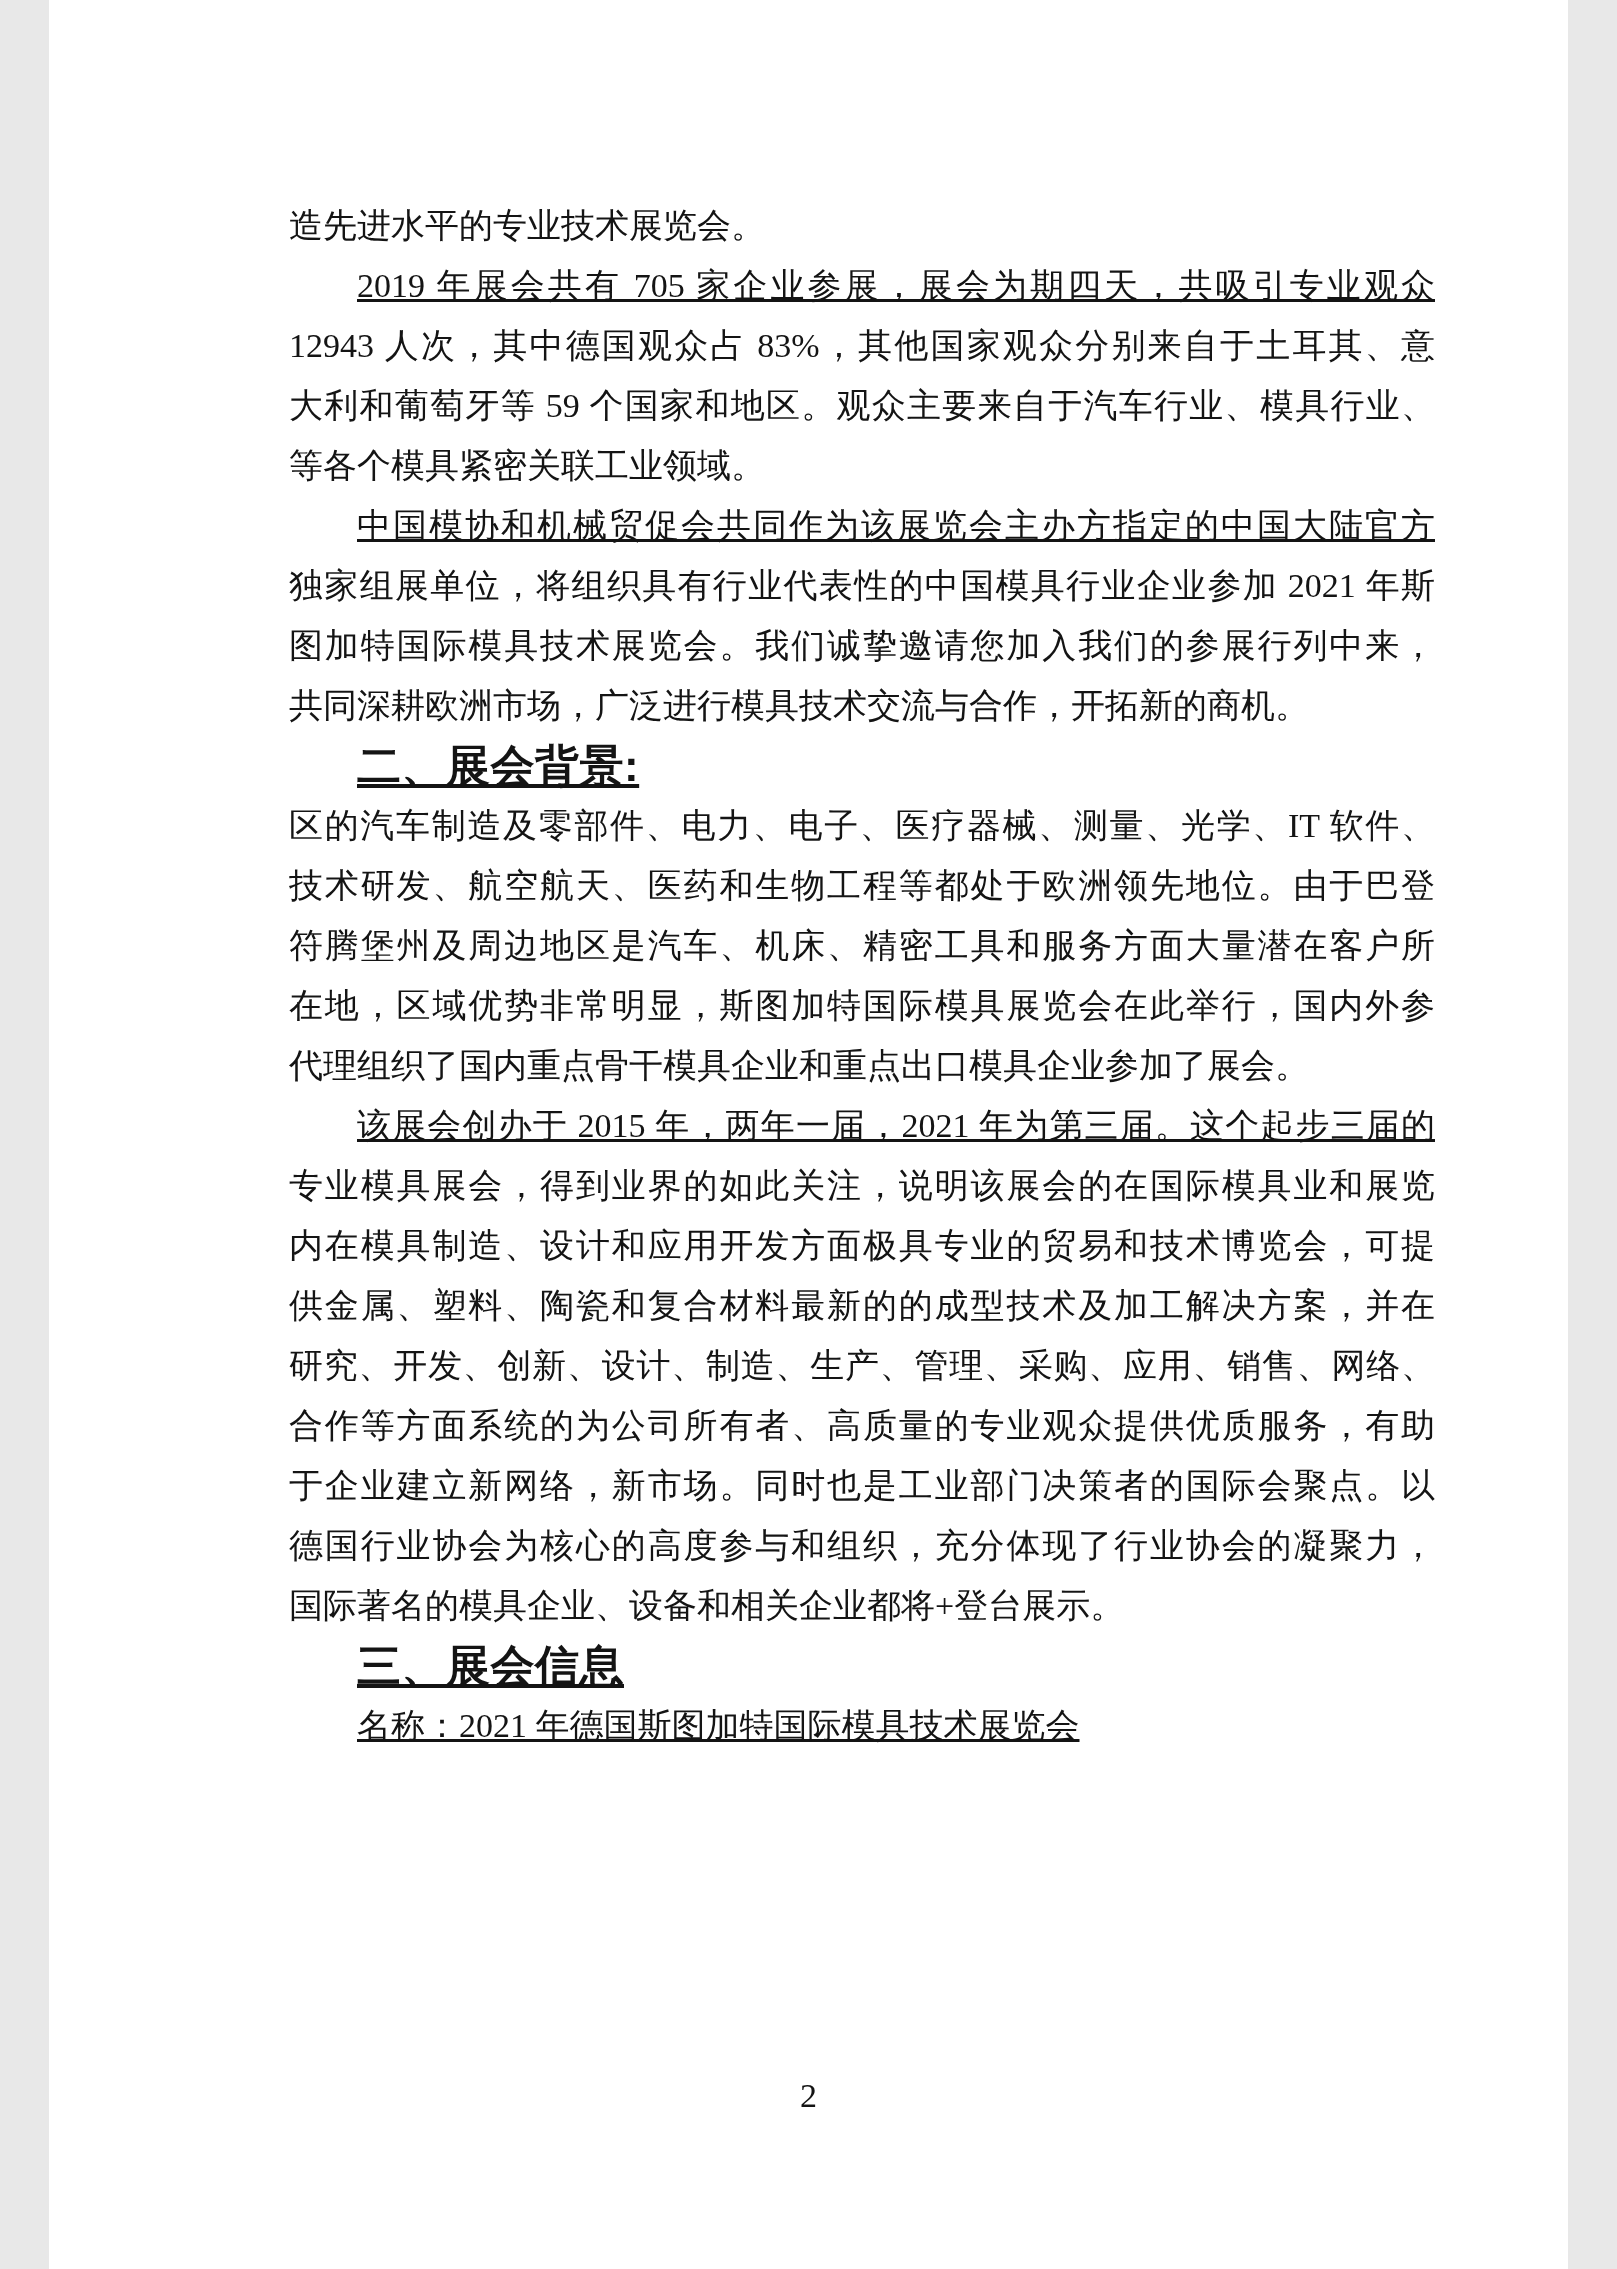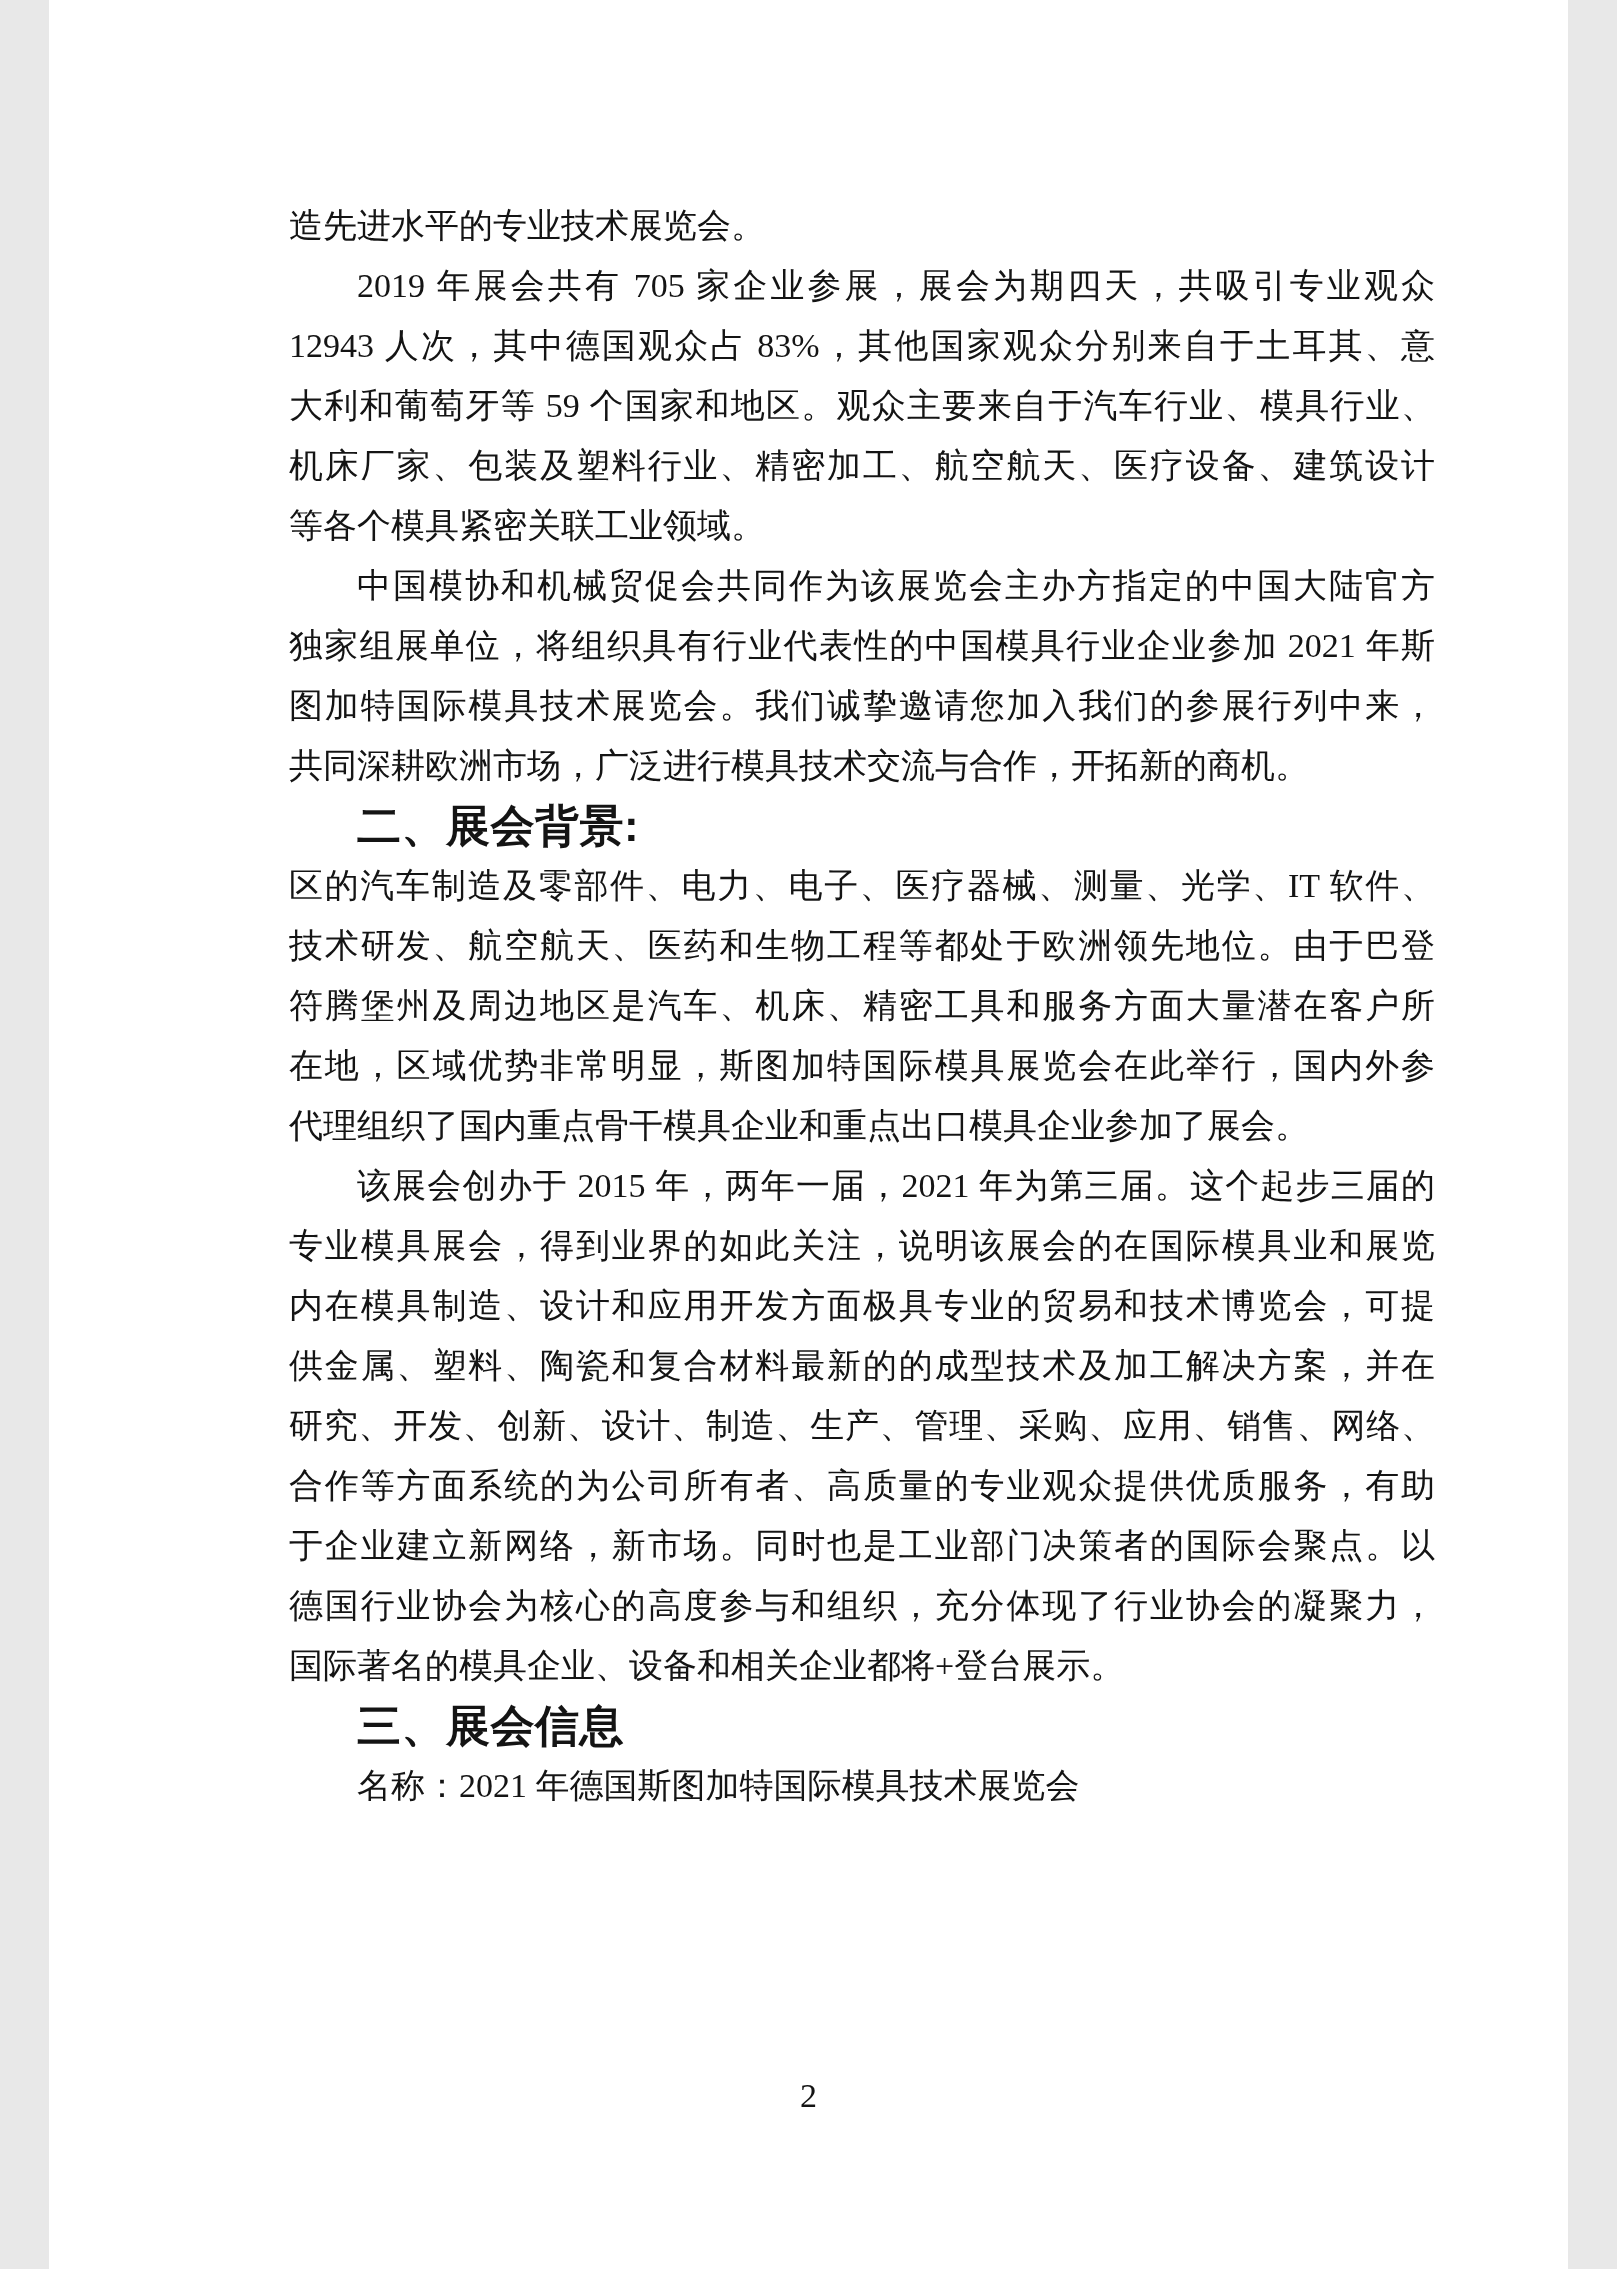--- a/index.html
+++ b/index.html
@@ -39,20 +39,21 @@
     text-align-last: justify;
   }
   
   .plast {
     text-align: left;
     text-align-last: left;
   }
   
   .indent {
     text-indent: 68px;
+    text-decoration: underline;
   }
   
   .heading {
     font-family: "Liberation Sans", "DejaVu Sans", sans-serif;
     font-weight: bold;
     font-size: 44px;
     letter-spacing: 0.5px;
   }
   .page-number {
     position: absolute;
@@ -69,21 +70,20 @@
 <body>
 
 <div class="page">
   <div class="text-block">
 
     <p class="line plast">造先进水平的专业技术展览会。</p>
 
     <p class="line jfull indent">2019 年展会共有 705 家企业参展，展会为期四天，共吸引专业观众</p>
     <p class="line jfull">12943 人次，其中德国观众占 83%，其他国家观众分别来自于土耳其、意</p>
     <p class="line jfull">大利和葡萄牙等 59 个国家和地区。观众主要来自于汽车行业、模具行业、</p>
-    <p class="line jfull">机床厂家、包装及塑料行业、精密加工、航空航天、医疗设备、建筑设计</p>
     <p class="line plast">等各个模具紧密关联工业领域。</p>
 
     <p class="line jfull indent">中国模协和机械贸促会共同作为该展览会主办方指定的中国大陆官方</p>
     <p class="line jfull">独家组展单位，将组织具有行业代表性的中国模具行业企业参加 2021 年斯</p>
     <p class="line jfull">图加特国际模具技术展览会。我们诚挚邀请您加入我们的参展行列中来，</p>
     <p class="line plast">共同深耕欧洲市场，广泛进行模具技术交流与合作，开拓新的商机。</p>
 
     <h2 class="line heading indent">二、展会背景:</h2>
 
     <p class="line jfull">区的汽车制造及零部件、电力、电子、医疗器械、测量、光学、IT 软件、</p>

